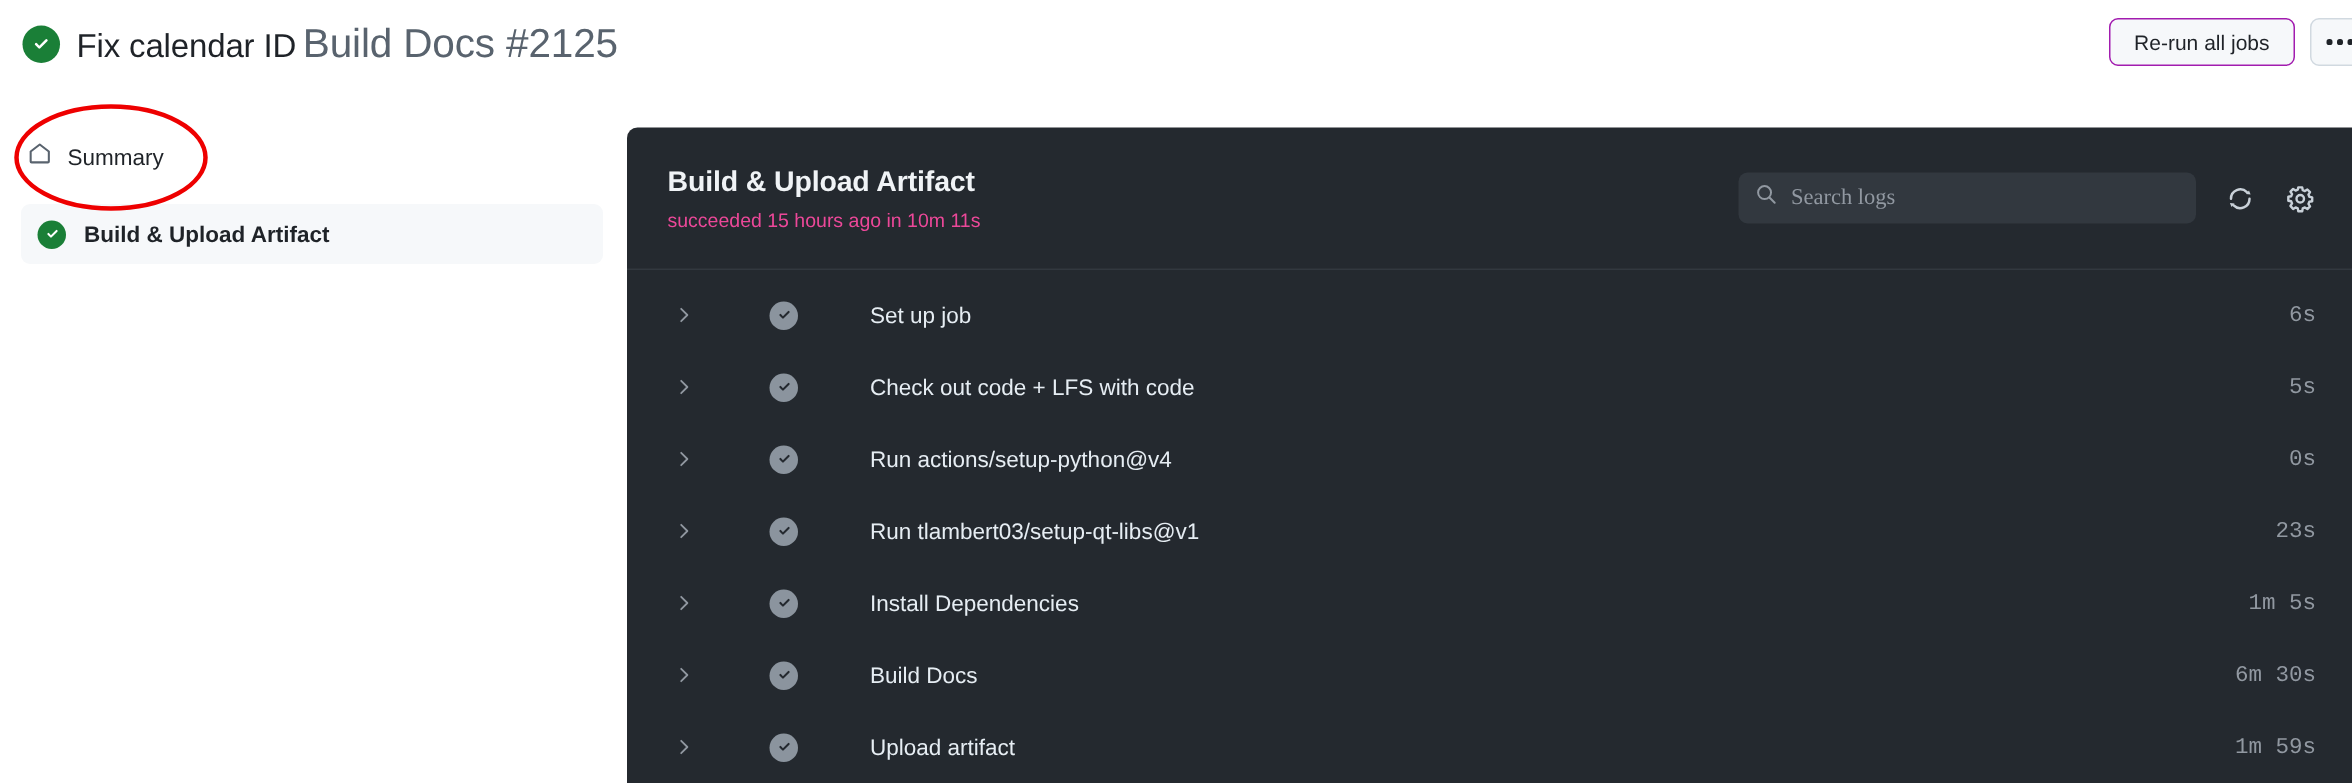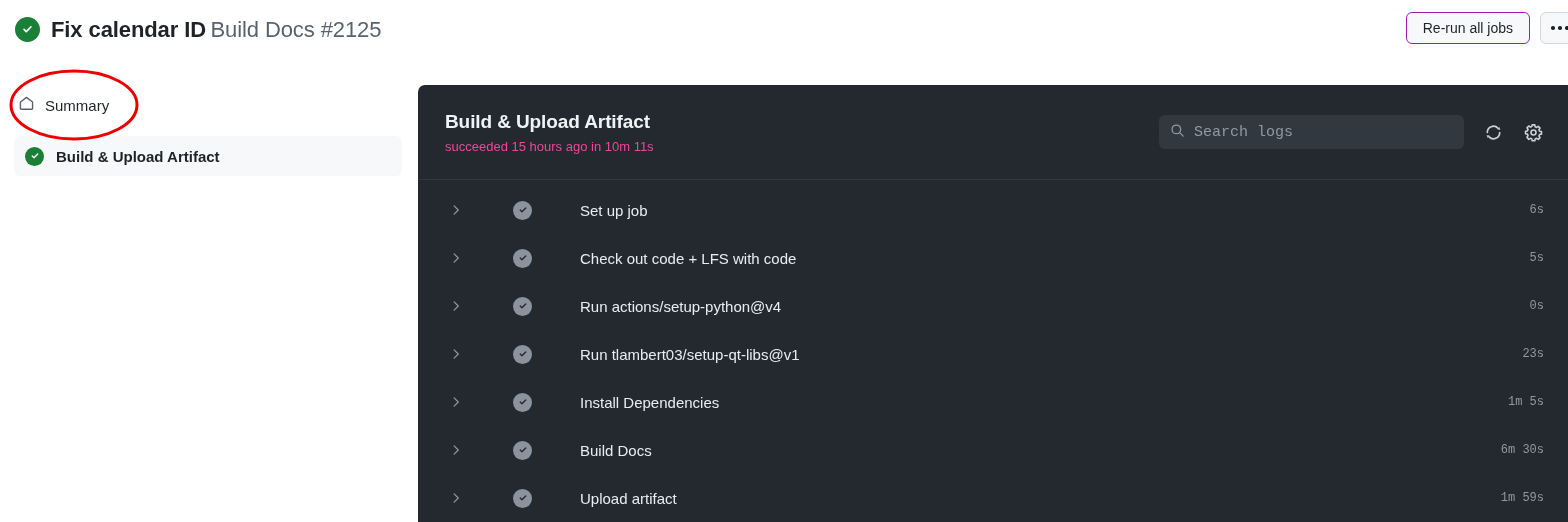--- a/index.html
+++ b/index.html
@@ -16,22 +16,22 @@
     position: absolute; left:0; top:0; width:1568px; height:59px;
     display:flex; align-items:center;
   }
   .topbar-left { display:flex; align-items:center; padding-left:15px; gap:11px; }
   .status-circle {
     width:25px; height:25px; border-radius:50%;
     background:#1a7f37; display:flex; align-items:center; justify-content:center;
     flex:none;
   }
   .status-circle svg { display:block; }
-  .run-title { font-size:22px; font-weight:bold; color:#1f2328; letter-spacing:-0.1px; white-space:nowrap; }
-  .run-sub   { font-size:22px; font-weight:normal; color:#59636e; letter-spacing:-0.1px; white-space:nowrap; }
+  .run-title { font-size:22px; font-weight:normal; color:#1f2328; letter-spacing:-0.1px; white-space:nowrap; }
+  .run-sub   { font-size:27px; font-weight:normal; color:#59636e; letter-spacing:-0.1px; white-space:nowrap; }
 
   .topbar-right {
     position:absolute; right:0; top:12px; display:flex; align-items:center; gap:10px;
   }
   .btn-rerun {
     height:32px; padding:0 16px; border:1px solid #a21caf; border-radius:6px;
     background:#f6f8fa; color:#1f2328; font-size:14px; font-family:"Liberation Sans", sans-serif;
     display:flex; align-items:center; justify-content:center; cursor:pointer;
   }
   .btn-kebab {
@@ -78,40 +78,40 @@
   .log-header-text { flex:1; }
   .log-title { font-size:19px; font-weight:bold; color:#f0f3f6; letter-spacing:-0.1px; }
   .log-meta  { font-size:13px; color:#ec4899; margin-top:6px; }
   .log-tools { display:flex; align-items:center; gap:18px; }
   .search-box {
     width:305px; height:34px; background:#32383f; border-radius:6px;
     display:flex; align-items:center; gap:9px; padding:0 11px;
   }
   .search-box input {
     flex:1; background:transparent; border:none; outline:none;
-    color:#f0f3f6; font-size:15px; font-family:Liberation Mono, monospace;
+    color:#f0f3f6; font-size:15px; font-family:Liberation Serif, serif;
   }
   .search-box input::placeholder { color:#9198a1; }
   .tool-icon { cursor:pointer; display:flex; align-items:center; justify-content:center; width:22px; height:22px; }
 
   
   .log-steps { padding-top:6px; }
   .step-row {
     display:flex; align-items:center; height:48px; padding-left:32px; padding-right:24px;
     cursor:pointer;
     gap:32px;
   }
   .chev { width:22px; flex:none; display:flex; align-items:center; }
   .step-check {
     width:19px; height:19px; border-radius:50%; background:#8b949e;
     display:flex; align-items:center; justify-content:center; flex:none; margin-left:9px;
   }
   .step-name { font-size:15px; color:#e6edf3; margin-left:16px; flex:1; white-space:nowrap; }
   .step-dur {
-    font-size:12px; color:#9198a1;
+    font-size:15px; color:#9198a1;
     font-family:"Liberation Mono", "DejaVu Sans Mono", monospace;
     white-space:nowrap;
   }
 </style>
 </head>
 <body>
 
 <div class="page">
 
   <div class="topbar">

